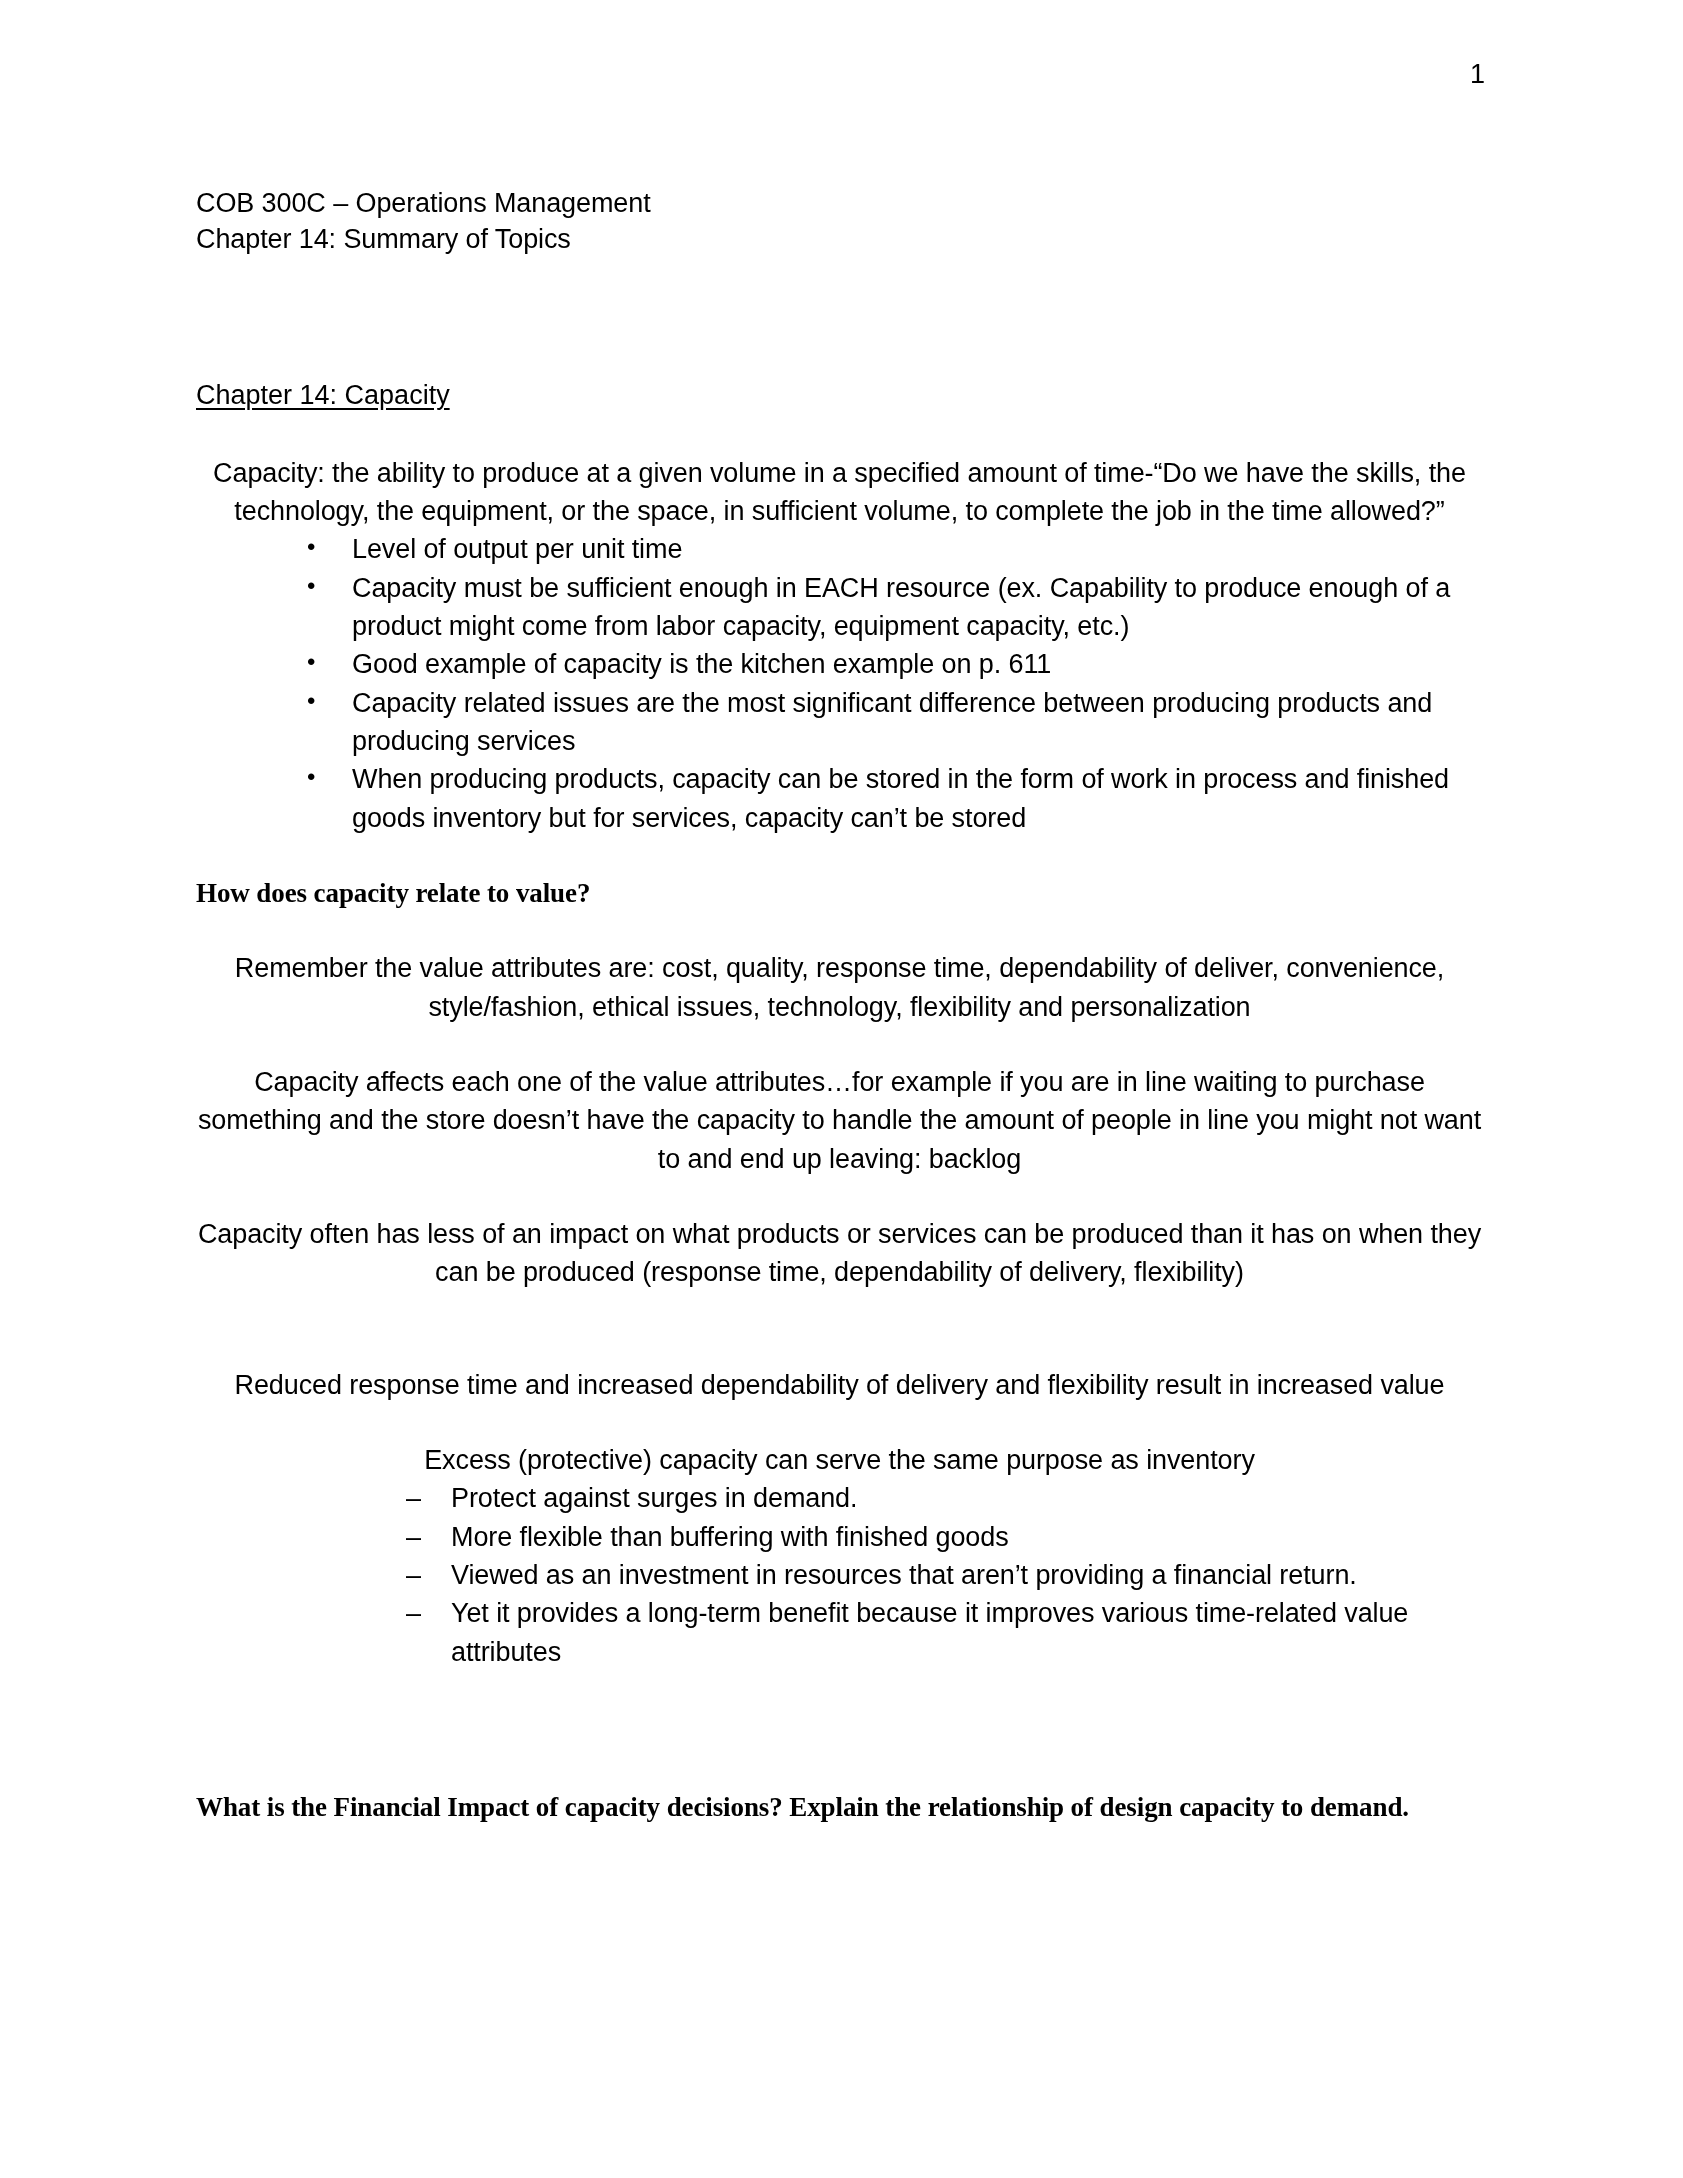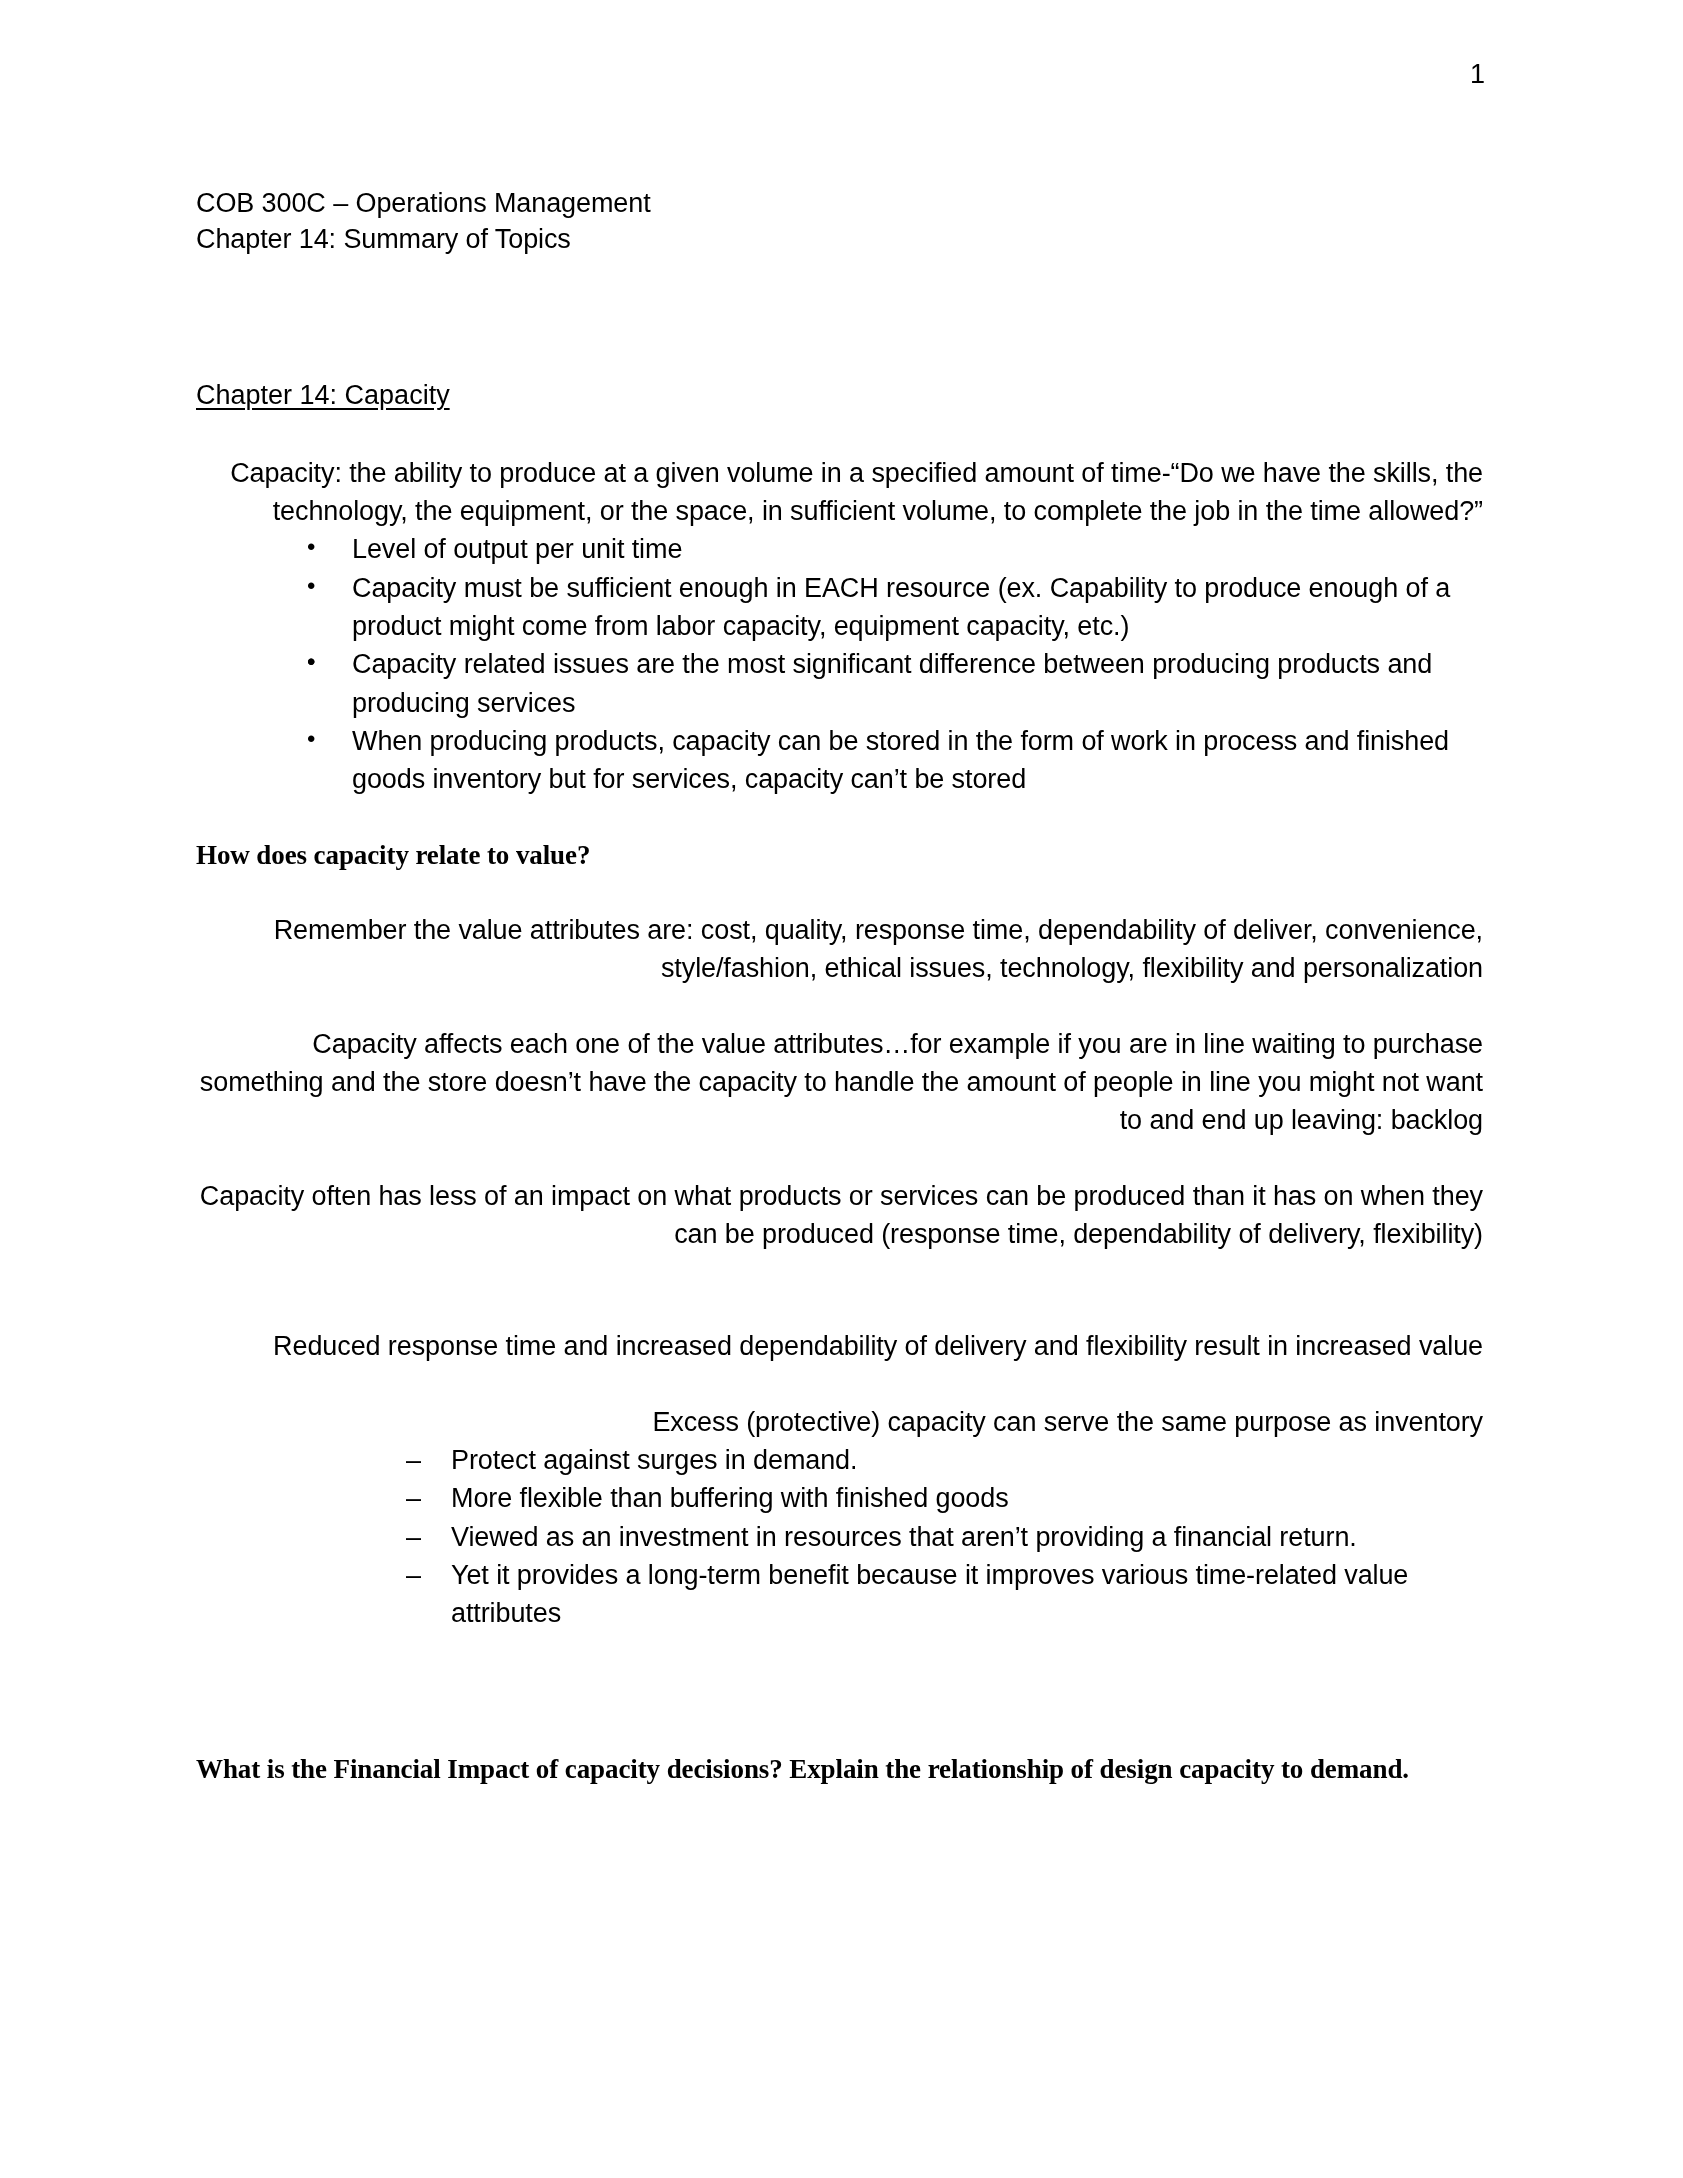--- a/index.html
+++ b/index.html
@@ -53,21 +53,21 @@
     line-height: 1.33;
     text-decoration: underline;
     text-underline-offset: 4px;
     display: inline-block;
     margin-top: 47px;
   }
   .para {
     font-size: 27px;
     line-height: 1.42;
     letter-spacing: -0.1px;
-    text-align: right;
+    text-align: center;
   }
   .para-bold {
     font-size: 27px;
     line-height: 1.42;
     font-weight: bold;
     letter-spacing: -0.1px;
     font-family: Liberation Serif, serif;
   }
   ul.bullets {
     list-style: none;
@@ -138,20 +138,21 @@
       <li>
         <span class="marker">•</span>
         <span>Level of output per unit time</span>
       </li>
       <li>
         <span class="marker">•</span>
         <span>Capacity must be sufficient enough in EACH resource (ex. Capability to produce enough of a product might come from labor capacity, equipment capacity, etc.)</span>
       </li>
       <li>
         <span class="marker">•</span>
+        <span>Good example of capacity is the kitchen example on p. 611</span>
       </li>
       <li>
         <span class="marker">•</span>
         <span>Capacity related issues are the most significant difference between producing products and producing services</span>
       </li>
       <li>
         <span class="marker">•</span>
         <span>When producing products, capacity can be stored in the form of work in process and finished goods inventory but for services, capacity can’t be stored</span>
       </li>
     </ul>

